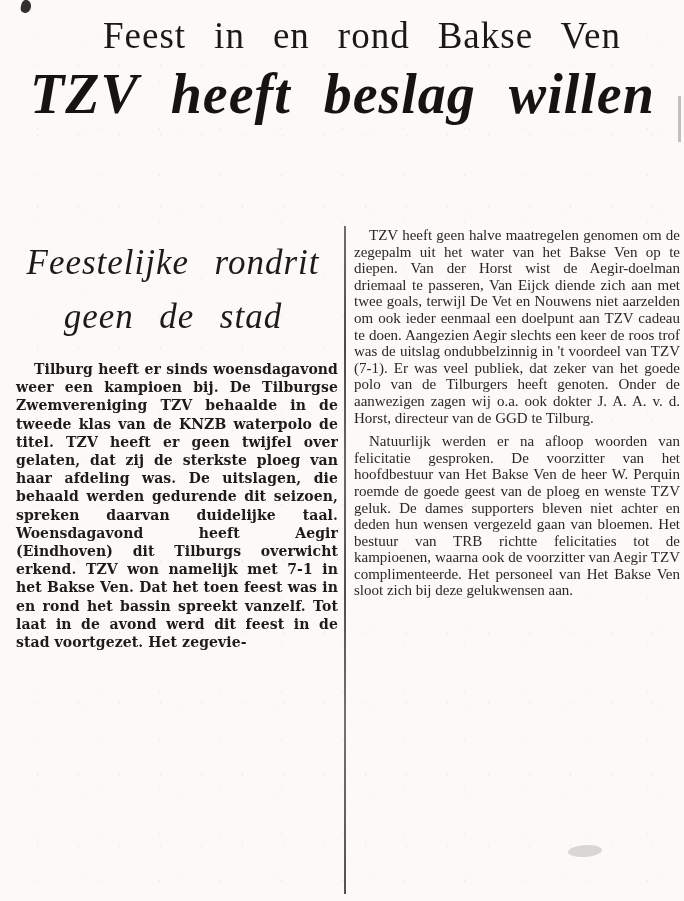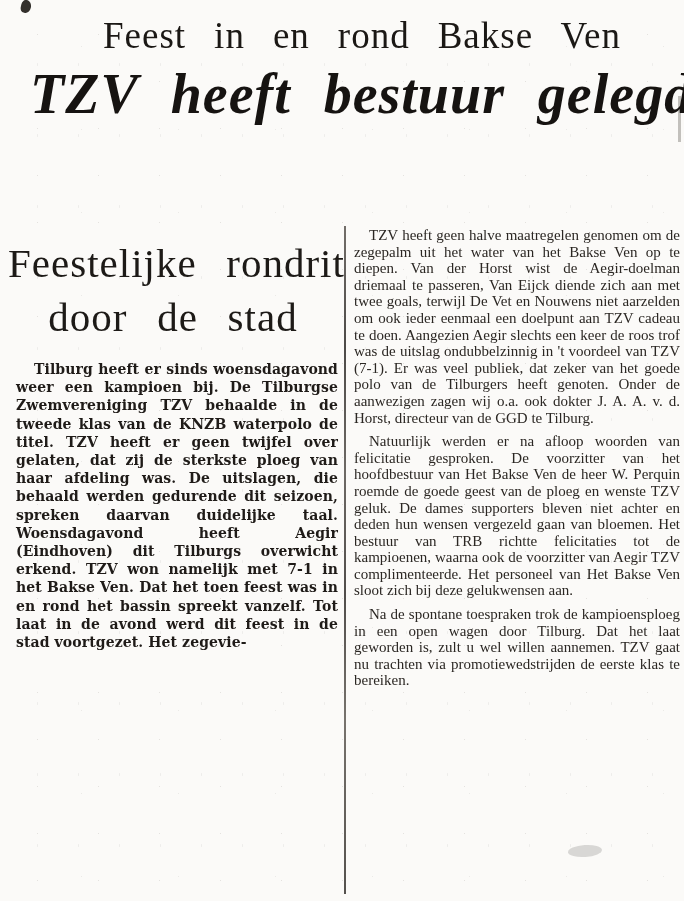--- a/index.html
+++ b/index.html
@@ -72,26 +72,27 @@
     width: 2px;
     height: 668px;
     background: linear-gradient(
       #5a5550 0%, #2e2b28 18%, #55504b 37%,
       #332f2c 55%, #605b55 74%, #37332f 100%);
     opacity: 0.85;
   }
 
   .subhead {
     text-align: center;
-    font-size: 41px;
+    font-size: 35px;
     word-spacing: 0.45em;
     letter-spacing: 1px;
     color: #1d1a17;
     line-height: 54px;
     white-space: nowrap;
+    font-style: italic;
   }
 
   .lead {
     margin: 16px 0 0 8px;
     font-family: "DejaVu Serif", serif;
     font-weight: bold;
     font-size: 14px;
     line-height: 18.2px;
     text-align: justify;
     text-indent: 18px;
@@ -143,30 +144,29 @@
 <body>
 
 <div class="page">
 
   <div class="artifact blob-top-left"></div>
   <div class="artifact edge-tick-right"></div>
   <div class="artifact smudge-bottom"></div>
 
   <div class="kicker">Feest in en rond Bakse Ven</div>
 
-  <div class="headline line1">TZV heeft bestuur gelegd</div>
+  <div class="headline line1">TZV heeft beslag willen</div>
 
 
   <div class="divider"></div>
 
   <div class="col-left">
     <div class="subhead">Feestelijke rondrit</div>
-    <div class="subhead">door de stad</div>
+    <div class="subhead">geen de stad</div>
     <p class="lead">Tilburg heeft er sinds woensdagavond weer een kampioen bij. De Tilburgse Zwemvereniging TZV behaalde in de tweede klas van de KNZB waterpolo de titel. TZV heeft er geen twijfel over gelaten, dat zij de sterkste ploeg van haar afdeling was. De uitslagen, die behaald werden gedurende dit seizoen, spreken daarvan duidelijke taal. Woensdagavond heeft Aegir (Eindhoven) dit Tilburgs overwicht erkend. TZV won namelijk met 7-1 in het Bakse Ven. Dat het toen feest was in en rond het bassin spreekt vanzelf. Tot laat in de avond werd dit feest in de stad voortgezet. Het zegevie-</p>
   </div>
 
   <div class="col-right">
     <p class="body-par">TZV heeft geen halve maatregelen genomen om de zegepalm uit het water van het Bakse Ven op te diepen. Van der Horst wist de Aegir-doelman driemaal te passeren, Van Eijck diende zich aan met twee goals, terwijl De Vet en Nouwens niet aarzelden om ook ieder eenmaal een doelpunt aan TZV cadeau te doen. Aangezien Aegir slechts een keer de roos trof was de uitslag ondubbelzinnig in 't voordeel van TZV (7-1). Er was veel publiek, dat zeker van het goede polo van de Tilburgers heeft genoten. Onder de aanwezigen zagen wij o.a. ook dokter J. A. A. v. d. Horst, directeur van de GGD te Tilburg.</p>
     <p class="body-par">Natuurlijk werden er na afloop woorden van felicitatie gesproken. De voorzitter van het hoofdbestuur van Het Bakse Ven de heer W. Perquin roemde de goede geest van de ploeg en wenste TZV geluk. De dames supporters bleven niet achter en deden hun wensen vergezeld gaan van bloemen. Het bestuur van TRB richtte felicitaties tot de kampioenen, waarna ook de voorzitter van Aegir TZV complimenteerde. Het personeel van Het Bakse Ven sloot zich bij deze gelukwensen aan.</p>
-    <p class="body-par">Na de spontane toespraken trok de kampioensploeg in een open wagen door Tilburg. Dat het laat geworden is, zult u wel willen aannemen. TZV gaat nu trachten via promotiewedstrijden de eerste klas te bereiken.</p>
   </div>
 
 </div>
 
 </body></html>

